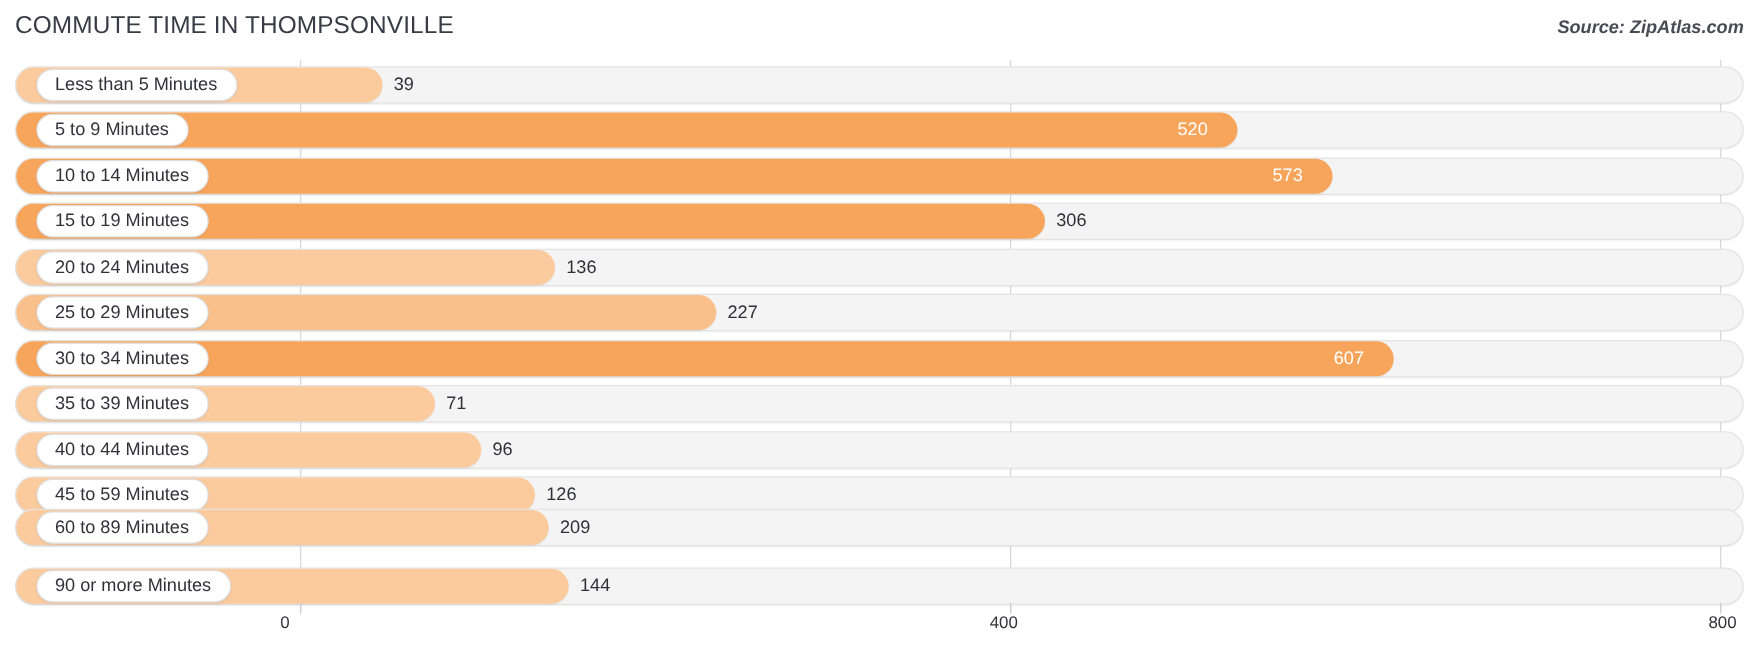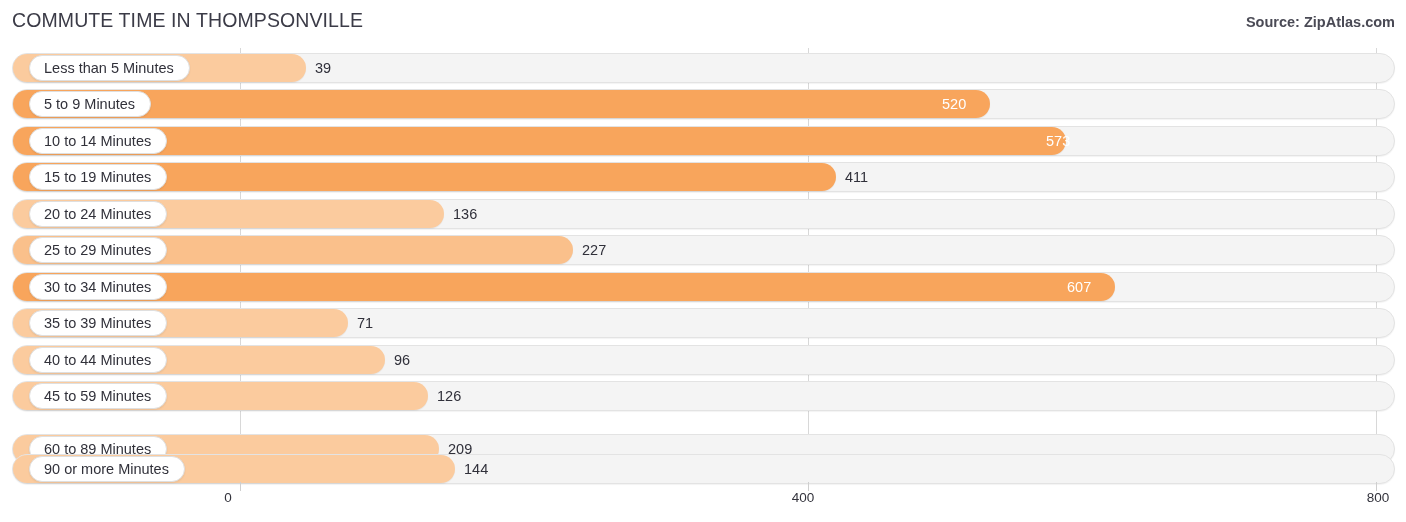--- a/index.html
+++ b/index.html
@@ -27,20 +27,21 @@
     font-weight: 400;
     color: #3b3b47;
     letter-spacing: 0.1px;
     white-space: nowrap;
   }
   #source-note {
     position: absolute;
     right: 11px;
     top: 14px;
     font-size: 14.5px;
+    font-style: italic;
     font-weight: bold;
     color: #4a4a55;
     white-space: nowrap;
   }
 
   
   #plot {
     position: absolute;
     left: 0;
     top: 48px;
@@ -166,27 +167,27 @@
       <div class="bar-row" style="top: 41.45px;">
         <div class="bar-track"></div>
         <div class="bar-fill" style="width: 977px; background: rgb(248, 165, 92);"></div>
         <div class="bar-label-pill">5 to 9 Minutes</div>
         <div class="value-inside" style="left: 942px;">520</div>
       </div>
       <div class="bar-row" style="top: 77.9px; padding-left: 15px;">
         <div class="bar-track"></div>
         <div class="bar-fill" style="width: 1053px; background: rgb(248, 165, 92);"></div>
         <div class="bar-label-pill">10 to 14 Minutes</div>
-        <div class="value-inside" style="left: 1018px; margin-left: 28px;">573</div>
+        <div class="value-inside" style="left: 1018px;">573</div>
       </div>
       <div class="bar-row" style="top: 114.35px;">
         <div class="bar-track"></div>
         <div class="bar-fill" style="width: 823px; background: rgb(248, 165, 92);"></div>
         <div class="bar-label-pill">15 to 19 Minutes</div>
-        <div class="value-outside" style="left: 845px;">411</div>
+        <div class="value-outside" style="left: 845px;">306</div>
       </div>
       <div class="bar-row" style="top: 150.8px;">
         <div class="bar-track"></div>
         <div class="bar-fill" style="width: 431px; background: rgb(251, 203, 158);"></div>
         <div class="bar-label-pill">20 to 24 Minutes</div>
         <div class="value-outside" style="left: 453px;">136</div>
       </div>
       <div class="bar-row" style="top: 187.25px; text-decoration: underline;">
         <div class="bar-track"></div>
         <div class="bar-fill" style="width: 560px; background: rgb(250, 192, 139);"></div>
@@ -210,21 +211,21 @@
         <div class="bar-fill" style="width: 372px; background: rgb(251, 203, 158);"></div>
         <div class="bar-label-pill">40 to 44 Minutes</div>
         <div class="value-outside" style="left: 394px;">96</div>
       </div>
       <div class="bar-row" style="top: 333.05px;">
         <div class="bar-track"></div>
         <div class="bar-fill" style="width: 415px; background: rgb(251, 203, 158);"></div>
         <div class="bar-label-pill">45 to 59 Minutes</div>
         <div class="value-outside" style="left: 437px;">126</div>
       </div>
-      <div class="bar-row" style="top: 386px;">
+      <div class="bar-row" style="top: 359px;">
         <div class="bar-track"></div>
         <div class="bar-fill" style="width: 426px; background: rgb(251, 203, 158);"></div>
         <div class="bar-label-pill">60 to 89 Minutes</div>
         <div class="value-outside" style="left: 448px;">209</div>
       </div>
       <div class="bar-row" style="top: 405.95px;">
         <div class="bar-track"></div>
         <div class="bar-fill" style="width: 442px; background: rgb(251, 203, 158);"></div>
         <div class="bar-label-pill">90 or more Minutes</div>
         <div class="value-outside" style="left: 464px;">144</div>

